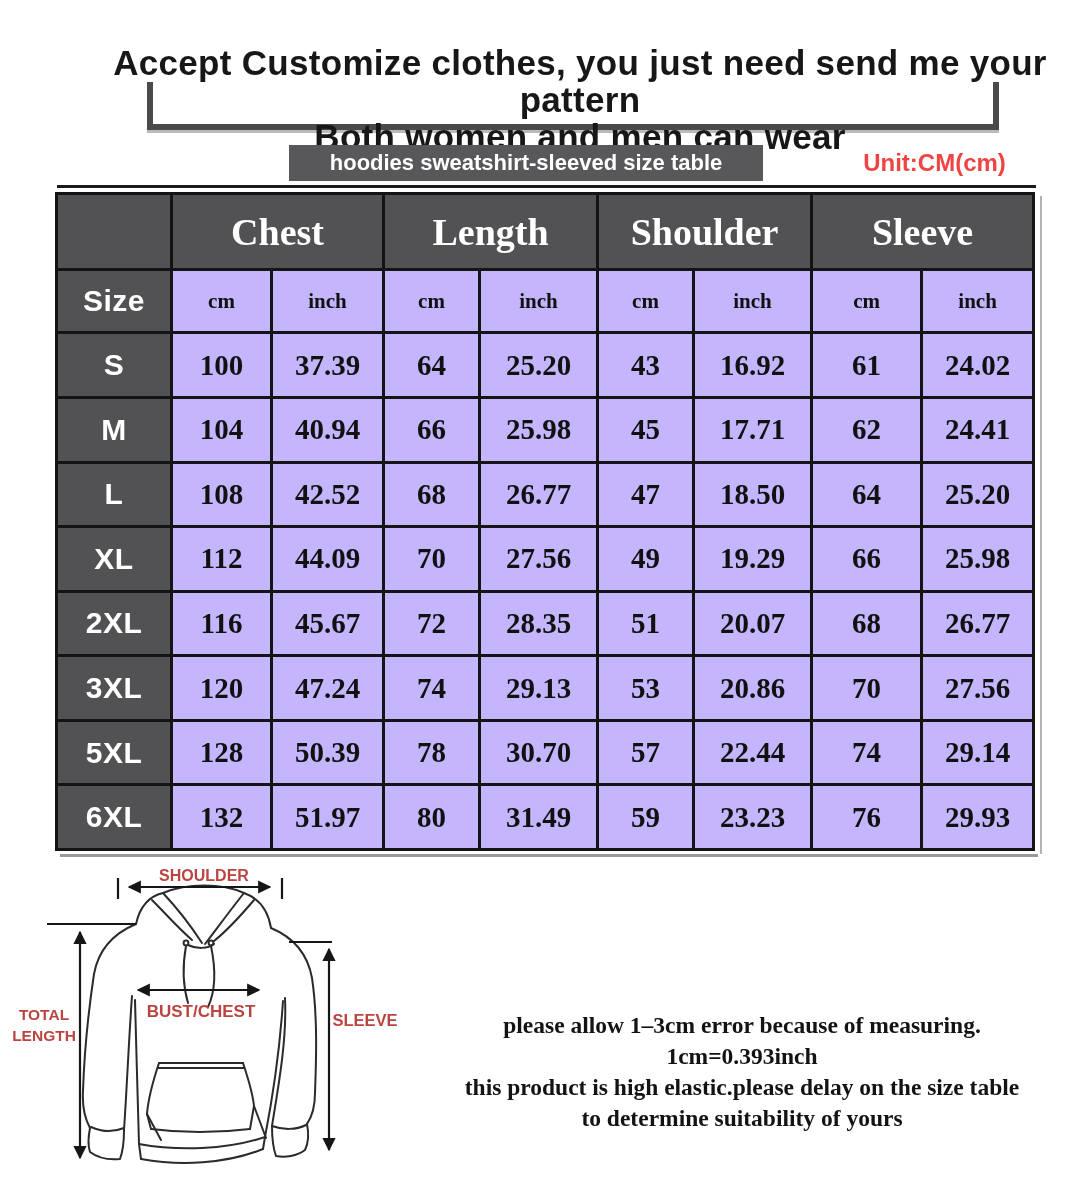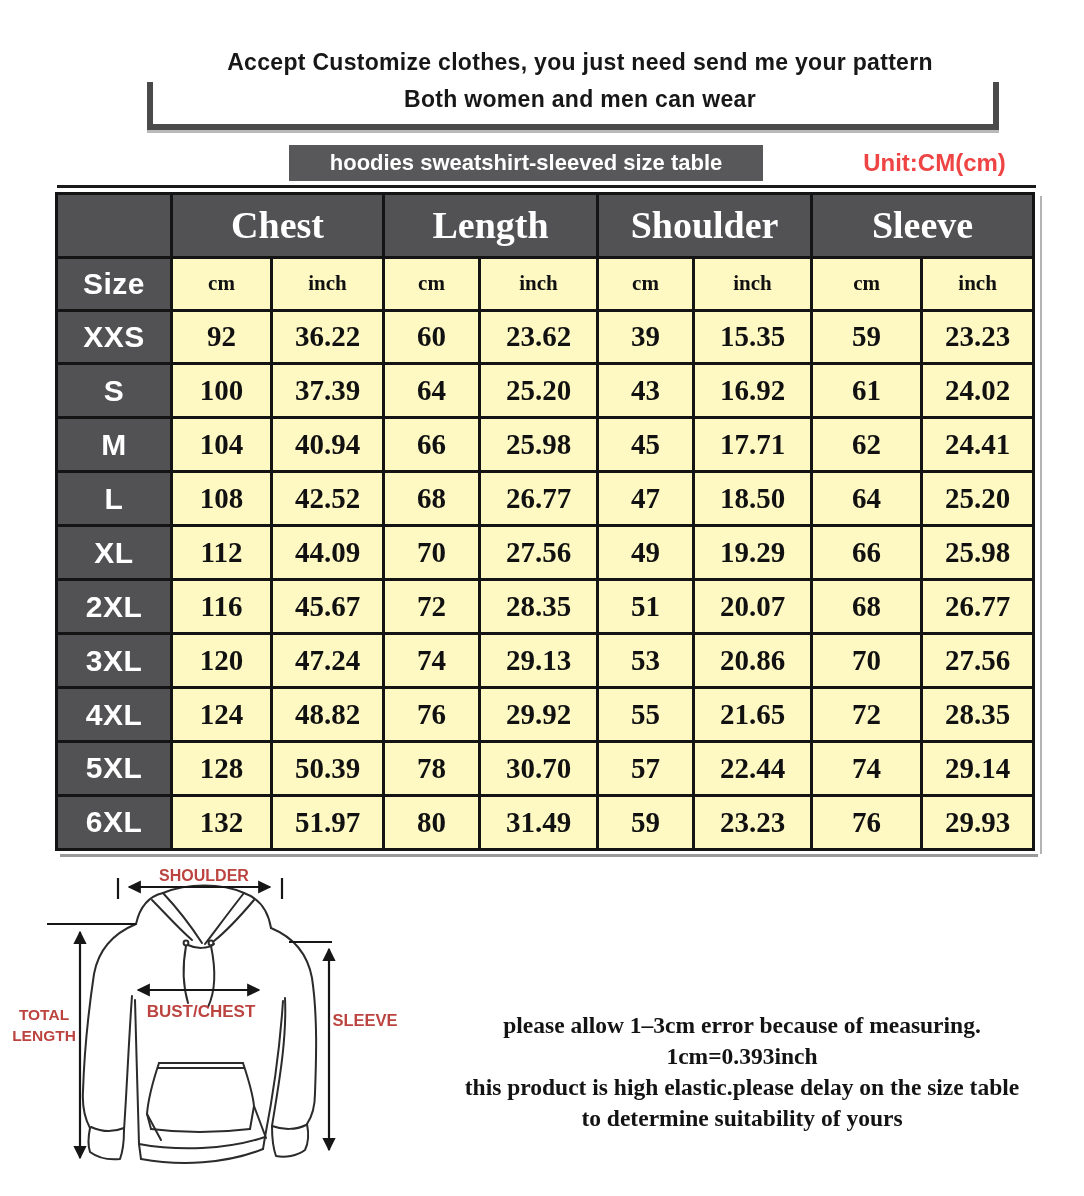--- a/index.html
+++ b/index.html
@@ -16,38 +16,38 @@
   }
   
   .title-bracket{
     position:absolute;left:147px;top:82px;width:852px;height:48px;box-sizing:border-box;
     border-left:6px solid var(--bracket);border-right:6px solid var(--bracket);
     border-bottom:6px solid var(--bracket);
     box-shadow:0 3px 0 rgba(130,130,130,.55);
   }
   .title-block{
     position:absolute;left:80px;top:44px;width:1000px;text-align:center;
-    font-weight:bold;font-size:23px;line-height:37px;color:#171717;letter-spacing:.3px;
+    font-weight:bold;font-size:35px;line-height:37px;color:#171717;letter-spacing:.3px;
   }
   
   .table-banner{
     position:absolute;left:289px;top:145px;width:474px;height:36px;background:var(--bar);
     color:#fff;font-weight:bold;font-size:22px;display:flex;align-items:center;justify-content:center;
   }
   .unit-label{
     position:absolute;left:852px;top:149px;width:165px;text-align:center;
     font-weight:bold;font-size:24px;color:#ef4444;
   }
   
   .tline-top{position:absolute;left:57px;top:185px;width:979px;height:3px;background:#1a1a1a;}
   .tline-right{position:absolute;left:1040px;top:196px;width:2px;height:658px;background:#b3b3b3;}
   .tline-bottom{position:absolute;left:60px;top:854px;width:978px;height:3px;background:#9a9a9a;}
   table.size-table{
     position:absolute;left:55px;top:192px;width:977px;height:659px;
-    border-collapse:collapse;table-layout:fixed;background:#fef9c3;
+    border-collapse:collapse;table-layout:fixed;background:#c4b5fd;
   }
   table.size-table td{
     border:3px solid var(--grid);text-align:center;vertical-align:middle;padding:0;overflow:hidden;
   }
   tr.group-row{height:59px;}
   tr.sub-row{height:49px;margin-top:32px;}
   tr.data-row{height:50px;}
   td.dark{background:var(--dark);color:#fff;}
   td.group{font-family:"Liberation Serif",serif;font-weight:bold;font-size:38px;}
   td.sizehead{font-weight:bold;font-size:30px;letter-spacing:.5px;}
@@ -106,31 +106,20 @@
           <td class="unit">cm</td>
           <td class="unit">inch</td>
           <td class="unit">cm</td>
           <td class="unit">inch</td>
           <td class="unit">cm</td>
           <td class="unit">inch</td>
           <td class="unit">cm</td>
           <td class="unit">inch</td>
         </tr>
         <tr class="data-row">
-          <td class="dark sizelabel">XXS</td>
-          <td class="value">92</td>
-          <td class="value">36.22</td>
-          <td class="value">60</td>
-          <td class="value">23.62</td>
-          <td class="value">39</td>
-          <td class="value">15.35</td>
-          <td class="value">59</td>
-          <td class="value">23.23</td>
-        </tr>
-        <tr class="data-row">
           <td class="dark sizelabel">S</td>
           <td class="value">100</td>
           <td class="value">37.39</td>
           <td class="value">64</td>
           <td class="value">25.20</td>
           <td class="value">43</td>
           <td class="value">16.92</td>
           <td class="value">61</td>
           <td class="value">24.02</td>
         </tr>
@@ -181,31 +170,20 @@
         <tr class="data-row">
           <td class="dark sizelabel">3XL</td>
           <td class="value">120</td>
           <td class="value">47.24</td>
           <td class="value">74</td>
           <td class="value">29.13</td>
           <td class="value">53</td>
           <td class="value">20.86</td>
           <td class="value">70</td>
           <td class="value">27.56</td>
-        </tr>
-        <tr class="data-row">
-          <td class="dark sizelabel">4XL</td>
-          <td class="value">124</td>
-          <td class="value">48.82</td>
-          <td class="value">76</td>
-          <td class="value">29.92</td>
-          <td class="value">55</td>
-          <td class="value">21.65</td>
-          <td class="value">72</td>
-          <td class="value">28.35</td>
         </tr>
         <tr class="data-row">
           <td class="dark sizelabel">5XL</td>
           <td class="value">128</td>
           <td class="value">50.39</td>
           <td class="value">78</td>
           <td class="value">30.70</td>
           <td class="value">57</td>
           <td class="value">22.44</td>
           <td class="value">74</td>

